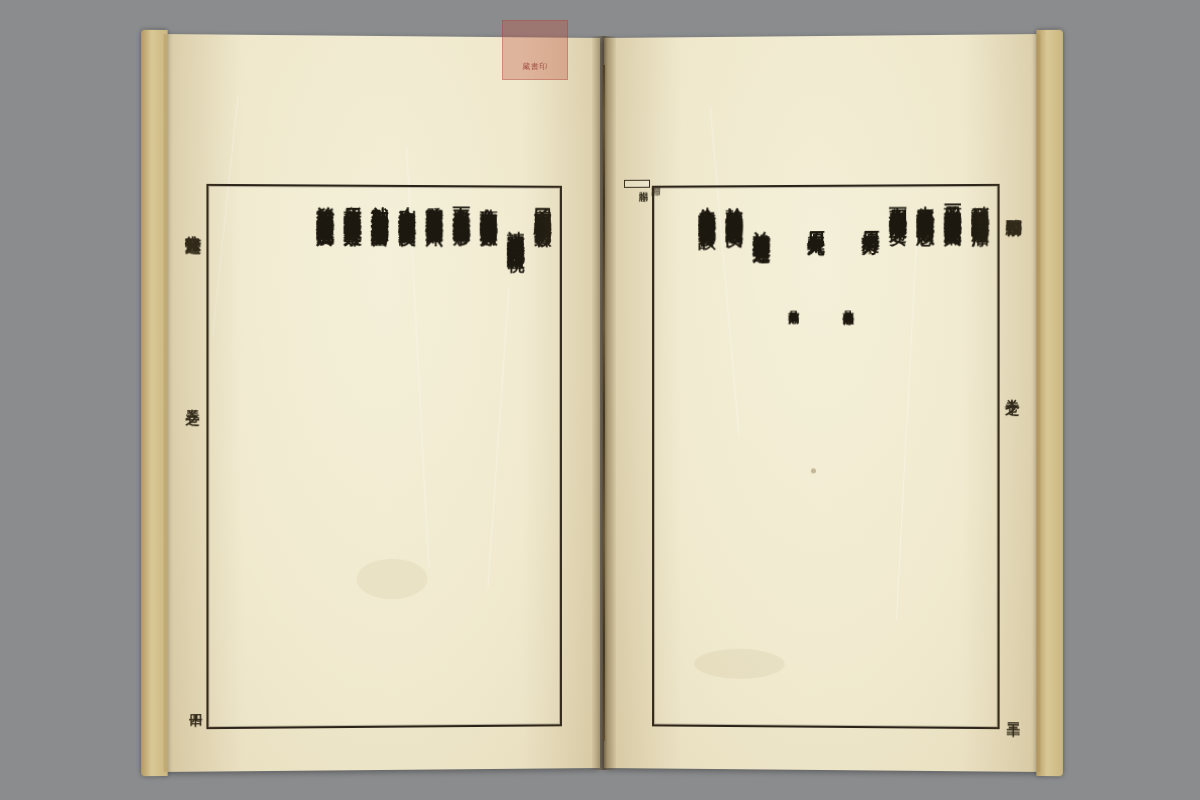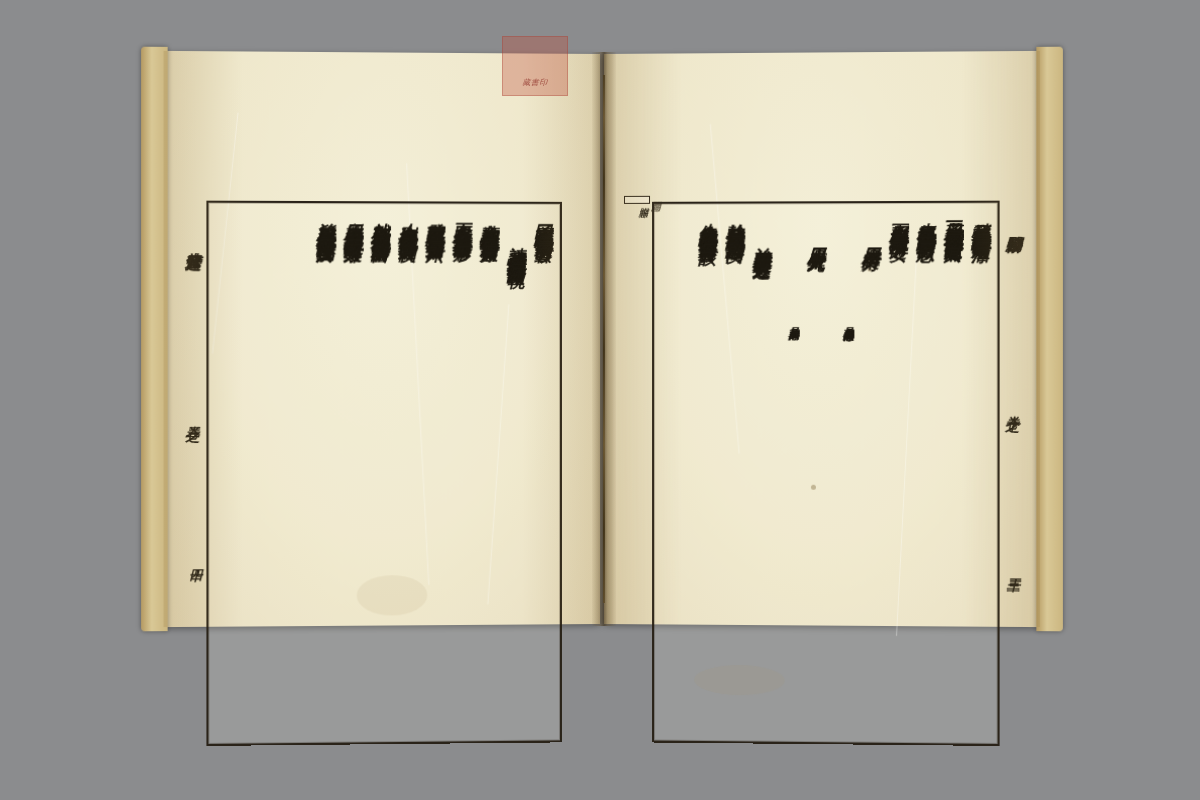--- a/index.html
+++ b/index.html
@@ -16,24 +16,23 @@
     position: relative;
     width: 1200px;
     height: 800px;
     background: #8b8c8e;
   }
 
   
   .book {
     position: absolute;
     left: 168px;
-    top: 54px;
+    top: 38px;
     width: 868px;
-    height: 570px;
-    font-style: italic;
+    height: 730px;
   }
 
   .page {
     position: absolute;
     top: 0;
     height: 100%;
     background:
       radial-gradient(ellipse at 50% 30%, #f3eed6 0%, #efe8cc 55%, #e7dcbc 100%);
     box-shadow: 0 2px 6px rgba(0,0,0,0.35);
   }

